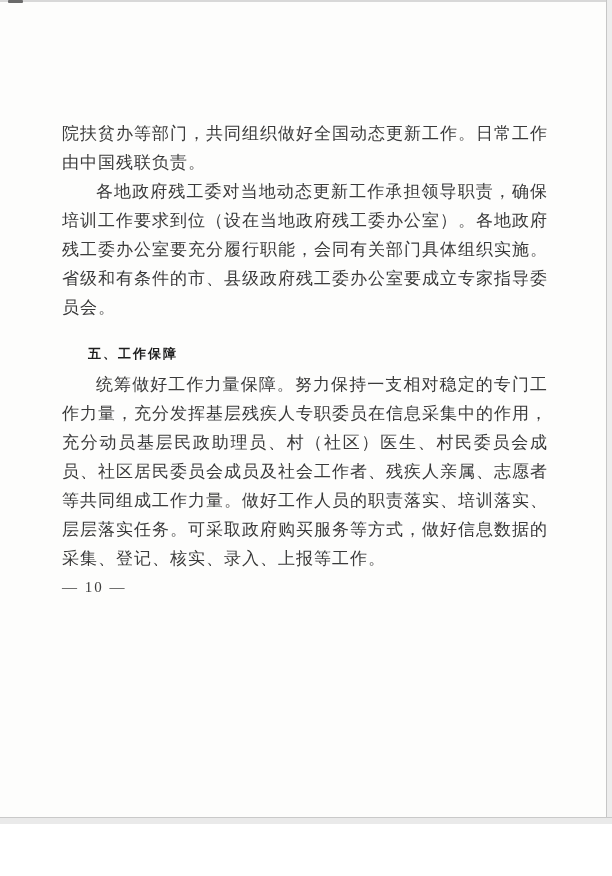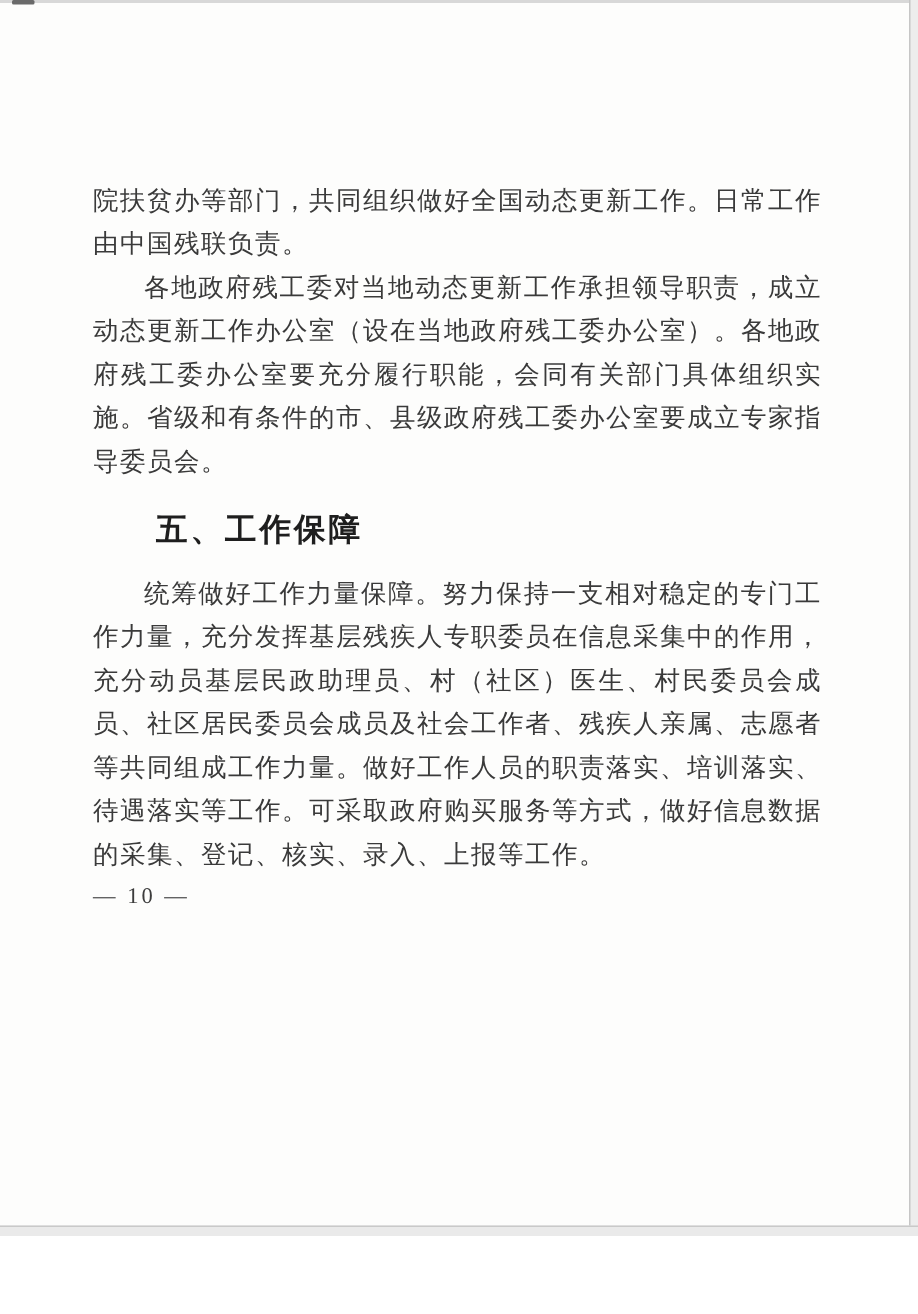--- a/index.html
+++ b/index.html
@@ -60,22 +60,22 @@
     text-justify: inter-character;
   }
   .text-col p {
     margin: 0;
     text-indent: 2em;
   }
   .text-col p.no-indent {
     text-indent: 0;
   }
   .section-heading {
-    margin: 17px 0 13px 0;
-    font-size: 21px;
+    margin: 17px 0 2px 0;
+    font-size: 13px;
     line-height: 29px;
     font-weight: bold;
     color: #1e1e1e;
     text-indent: 2em;
     letter-spacing: 2px;
     text-align: left;
   }
   .page-number {
     margin-top: 8px;
     margin-left: 21px;
@@ -91,27 +91,27 @@
 
 <div class="scan-page">
 
   <div class="edge-top"></div>
   <div class="corner-dash"></div>
 
   <div class="text-col">
 
     <p class="no-indent">院扶贫办等部门，共同组织做好全国动态更新工作。日常工作由中国残联负责。</p>
 
-    <p>各地政府残工委对当地动态更新工作承担领导职责，成立动态更新工作办公室（设在当地政府残工委办公室）。各地政府残工委办公室要充分履行职能，会同有关部门具体组织实施。省级和有条件的市、县级政府残工委办公室要成立专家指导委员会。</p>
+    <p>各地政府残工委对当地动态更新工作承担领导职责，确保培训工作要求到位（设在当地政府残工委办公室）。各地政府残工委办公室要充分履行职能，会同有关部门具体组织实施。省级和有条件的市、县级政府残工委办公室要成立专家指导委员会。</p>
 
 
     <h2 class="section-heading">五、工作保障</h2>
 
 
-    <p>统筹做好工作力量保障。努力保持一支相对稳定的专门工作力量，充分发挥基层残疾人专职委员在信息采集中的作用，充分动员基层民政助理员、村（社区）医生、村民委员会成员、社区居民委员会成员及社会工作者、残疾人亲属、志愿者等共同组成工作力量。做好工作人员的职责落实、培训落实、待遇落实等工作。可采取政府购买服务等方式，做好信息数据的采集、登记、核实、录入、上报等工作。</p>
+    <p>统筹做好工作力量保障。努力保持一支相对稳定的专门工作力量，充分发挥基层残疾人专职委员在信息采集中的作用，充分动员基层民政助理员、村（社区）医生、村民委员会成员、社区居民委员会成员及社会工作者、残疾人亲属、志愿者等共同组成工作力量。做好工作人员的职责落实、培训落实、层层落实任务。可采取政府购买服务等方式，做好信息数据的采集、登记、核实、录入、上报等工作。</p>
 
     <p class="page-number no-indent">— 10 —</p>
 
   </div>
 
   <div class="edge-right"></div>
   <div class="edge-bottom"></div>
 
 </div>
 

